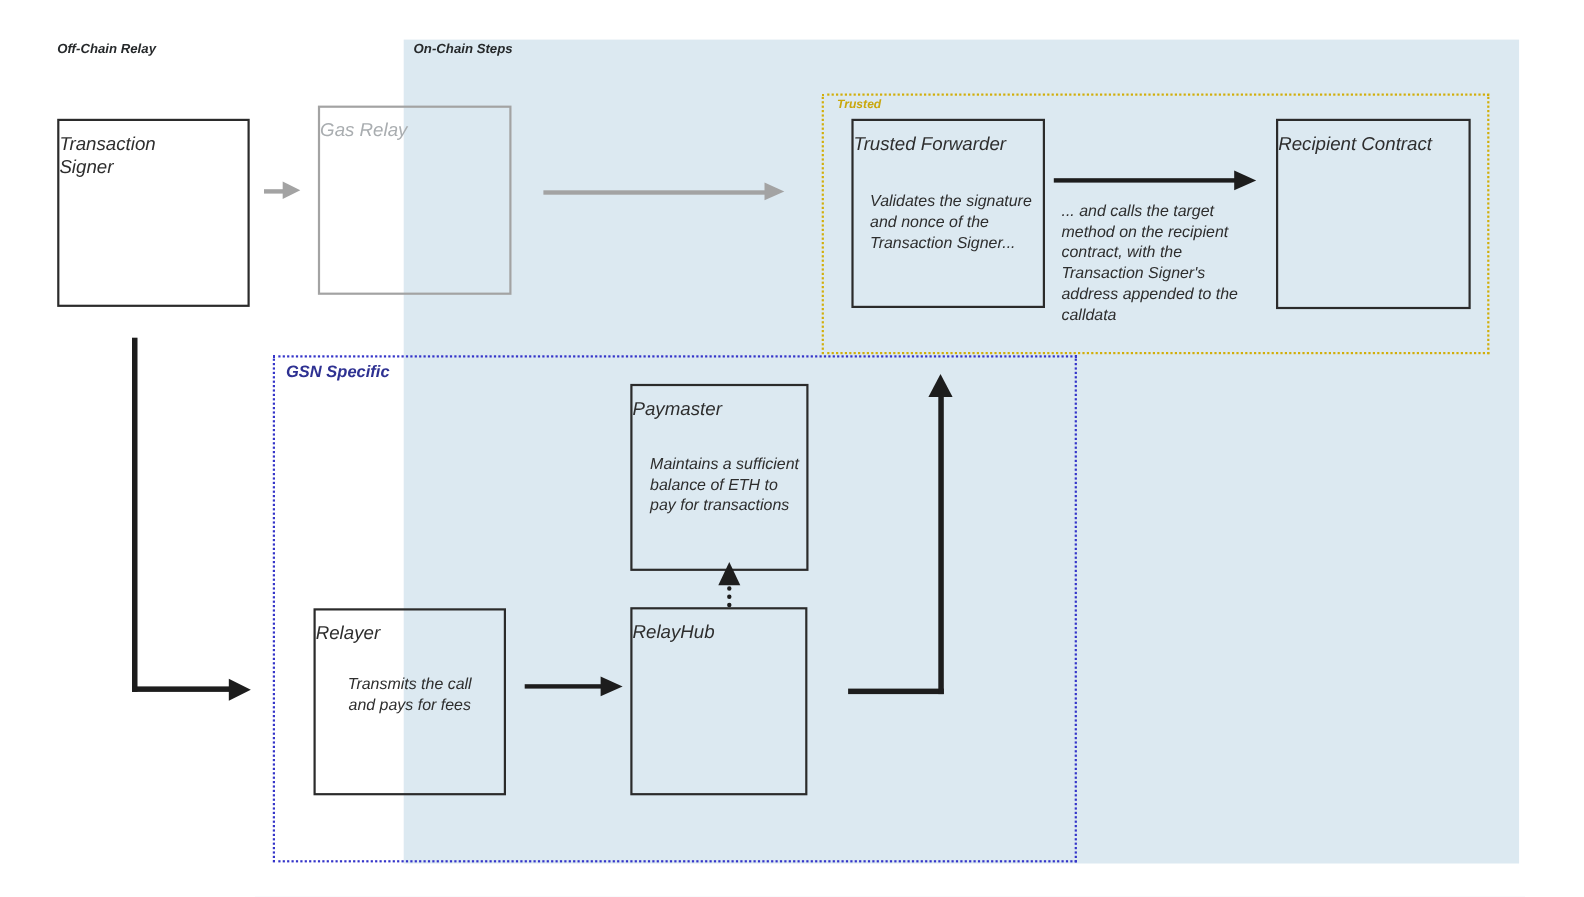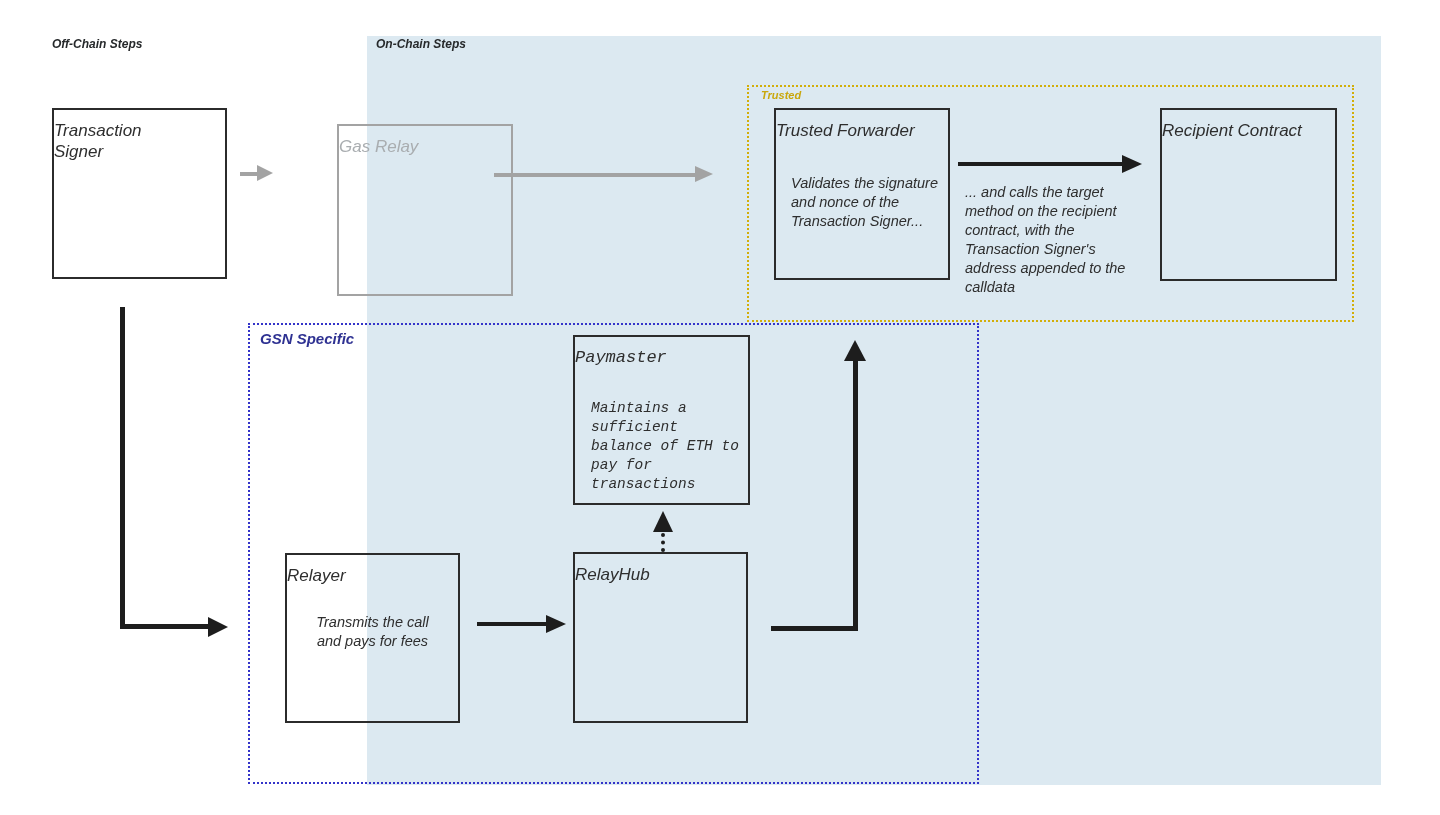--- a/index.html
+++ b/index.html
@@ -54,28 +54,28 @@
     line-height:1.25;
     white-space:pre-line;
   }
   .box-body {
     position:absolute;
     font-size:14.5px; font-style:italic;
     line-height:19px;
     white-space:pre-line;
   }
   .box-ts { left:52px;  top:108px; width:175px; height:171px; }
-  .box-gr { left:289px; top:124px; width:176px; height:172px;
-            border-color:#a3a3a3;margin-left:48px; }
+  .box-gr { left:289px; top:96px; width:176px; height:172px;
+            border-color:#a3a3a3; }
   .box-gr .box-title { color:#a9adb0; }
   .box-tf { left:774px; top:108px; width:176px; height:172px; }
   .box-rc { left:1160px;top:108px; width:177px; height:173px; }
-  .box-pm { left:573px; top:335px; width:177px; height:170px;font-family:Liberation Mono, monospace; }
+  .box-pm { left:573px; top:349px; width:162px; height:170px; }
   .box-rl { left:285px; top:553px; width:175px; height:170px; }
-  .box-rh { left:573px; top:552px; width:175px; height:171px; }
+  .box-rh { left:573px; top:552px; width:161px; height:171px; }
 
   .box-tf .box-body { left:15px; top:64px; }
   .box-pm .box-body { left:16px; top:62px; }
   .box-rh .box-body { left:26px; top:58px; }
   .box-rl .box-body { left:0; top:58px; width:100%; text-align:center; }
 
   
   .annotation-forward {
     position:absolute; left:965px; top:183px; width:190px;
     font-size:14.5px; font-style:italic; line-height:19px;
@@ -132,21 +132,21 @@
 </style>
 </head>
 <body>
 
 <div class="canvas">
 
   <div class="region-onchain"></div>
   <div class="region-trusted"></div>
   <div class="region-gsn"></div>
 
-  <div class="section-label label-offchain">Off-Chain Steps</div>
+  <div class="section-label label-offchain">Off-Chain Relay</div>
   <div class="section-label label-onchain">On-Chain Steps</div>
   <div class="section-label label-trusted">Trusted</div>
   <div class="section-label label-gsn">GSN Specific</div>
 
   <div class="box box-ts">
     <div class="box-title">Transaction
 Signer</div>
   </div>
 
   <div class="box box-gr">

